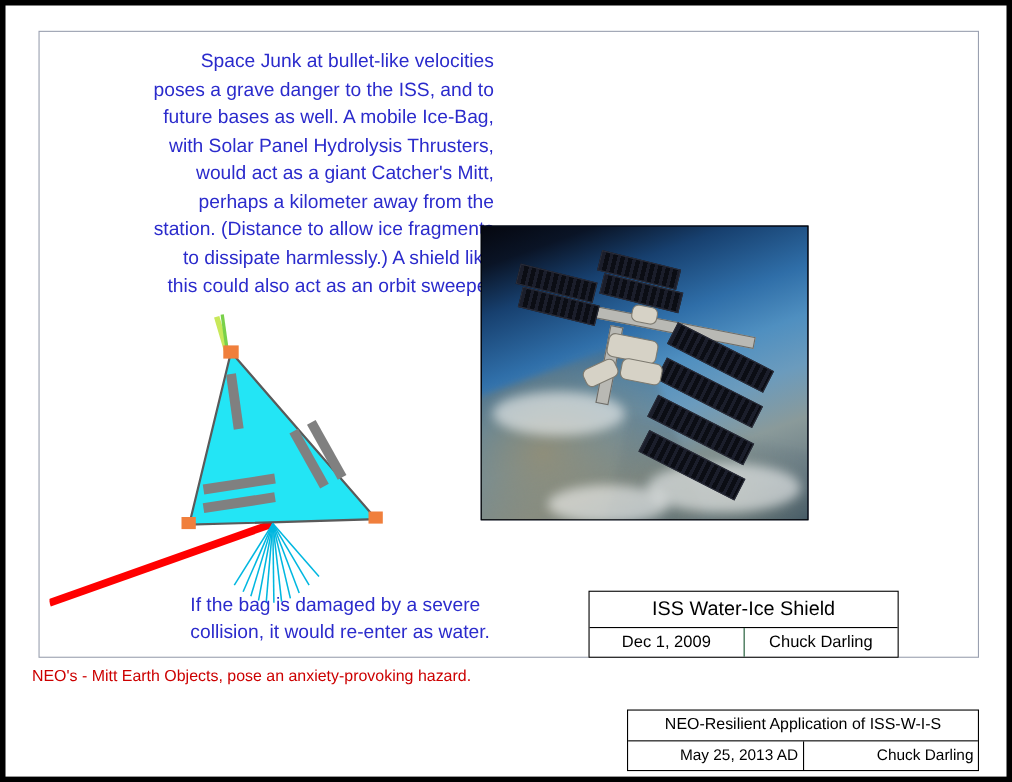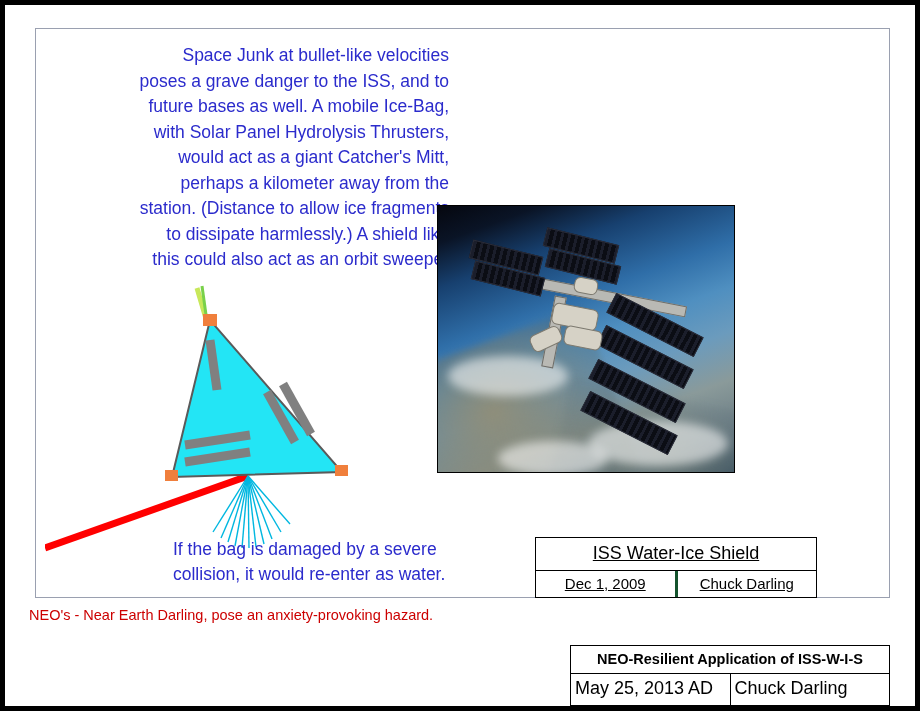--- a/index.html
+++ b/index.html
@@ -132,39 +132,38 @@
   }
   
   #title-box {
     position: absolute;
     left: 530px;
     top: 532px;
     width: 282px;
     border: 1px solid #000;
     box-sizing: border-box;
     background: #fff;
-    text-decoration: underline;
   }
   #title-box .title-row {
     text-align: center;
     font-size: 18px;
     padding: 5px 4px 6px;
     border-bottom: 1px solid #000;
   }
   #title-box .meta-row {
     display: flex;
   }
   #title-box .meta-row .cell {
     flex: 1;
     text-align: center;
     font-size: 15px;
     padding: 4px 4px 5px;
   }
   #title-box .meta-row .cell.left {
-    border-right: 3px solid #14532d;
+    border-right: 1px solid #14532d;
   }
   
   #notes {
     position: absolute;
     left: 24px;
     top: 600px;
     width: 560px;
     color: #cc0000;
     font-size: 14.5px;
     line-height: 20px;
@@ -180,29 +179,28 @@
     width: 320px;
     border: 1px solid #000;
     box-sizing: border-box;
     background: #fff;
   }
   #credit-box .title-row {
     text-align: center;
     font-size: 14.5px;
     padding: 5px 4px 6px;
     border-bottom: 1px solid #000;
-    font-weight: bold;
   }
   #credit-box .meta-row {
     display: flex;
   }
   #credit-box .meta-row .cell {
     flex: 1;
-    text-align: left;
-    font-size: 18px;
+    text-align: right;
+    font-size: 14px;
     padding: 4px 4px 6px;
   }
   #credit-box .meta-row .cell.left {
     border-right: 1px solid #000;
   }
 </style>
 </head>
 <body>
 
 <div id="page">
@@ -288,21 +286,21 @@
 
   <div id="title-box">
     <div class="title-row">ISS Water-Ice Shield</div>
     <div class="meta-row">
       <div class="cell left">Dec 1, 2009</div>
       <div class="cell">Chuck Darling</div>
     </div>
   </div>
 
   <div id="notes">
-    <div>NEO's - Near Earth Darling, pose an anxiety-provoking hazard.</div>
+    <div>NEO's - Mitt Earth Objects, pose an anxiety-provoking hazard.</div>
     <div class="note-gap"></div>
   </div>
 
   <div id="credit-box">
     <div class="title-row">NEO-Resilient Application of  ISS-W-I-S</div>
     <div class="meta-row">
       <div class="cell left">May 25, 2013 AD</div>
       <div class="cell">Chuck Darling</div>
     </div>
   </div>

